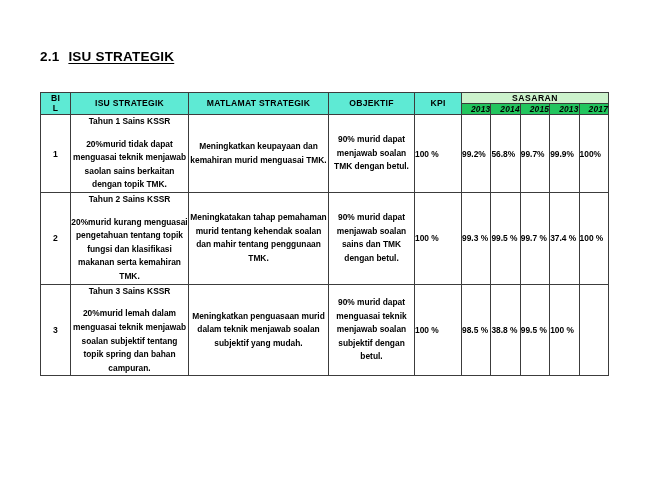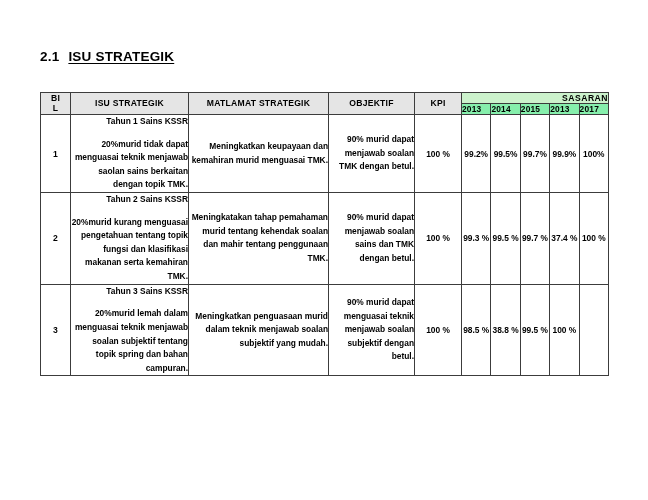--- a/index.html
+++ b/index.html
@@ -77,65 +77,65 @@
   }
   table.kpi th,
   table.kpi td {
     border: 1px solid #3c3c3c;
     padding: 0;
     vertical-align: middle;
     font-weight: bold;
   }
   
   th.hcell {
-    background: #e5e5e5;
+    background: #5eead4;
     text-align: center;
     font-size: 8.6px;
     letter-spacing: 0.25px;
     line-height: 1.15;
     padding: 3px 2px;
   }
   th.hcell.bil {
     letter-spacing: 0.2px;
   }
   th.sasaran {
     background: #ccf2cc;
-    text-align: right;
+    text-align: center;
     font-size: 8.6px;
     letter-spacing: 0.5px;
     padding: 4px 2px;
   }
   th.year {
-    background: #86efac;
-    text-align: left;
+    background: #22c55e;
+    text-align: right;
     font-size: 8.4px;
     padding: 3px 2px;
     letter-spacing: 0.2px;
+    font-style: italic;
   }
 
   
   td.num {
     text-align: center;
     font-size: 8.6px;
     vertical-align: middle;
   }
   td.txt {
-    text-align: right;
+    text-align: center;
     vertical-align: top;
     padding: 7px 6px 7px 7px;
     line-height: 1.62;
     font-size: 8.4px;
   }
   td.txt.mid {
     vertical-align: middle;
     padding-top: 4px;
     padding-bottom: 4px;
   }
   td.val {
-    text-align: center;
     vertical-align: middle;
     font-size: 8.4px;
     margin-left: 12px;
   }
   .cell-title {
     display: block;
     margin-bottom: 9px;
   }
   .cell-body {
     display: block;
@@ -204,21 +204,21 @@
             <span class="cell-body">20%murid tidak dapat menguasai teknik menjawab saolan sains berkaitan dengan topik TMK.</span>
           </td>
           <td class="txt mid">
             <span class="ml">Meningkatkan keupayaan dan kemahiran murid menguasai TMK.</span>
           </td>
           <td class="txt">
             <span class="ml">90% murid dapat menjawab soalan TMK dengan betul.</span>
           </td>
           <td class="val">100 %</td>
           <td class="val">99.2%</td>
-          <td class="val">99.5%</td>
+          <td class="val">56.8%</td>
           <td class="val">99.7%</td>
           <td class="val">99.9%</td>
           <td class="val">100%</td>
         </tr>
 
         <tr>
           <td class="num">2</td>
           <td class="txt">
             <span class="cell-title">Tahun 2 Sains KSSR</span>
             <span class="cell-body">20%murid kurang menguasai pengetahuan tentang topik fungsi dan klasifikasi makanan serta kemahiran TMK.</span>

